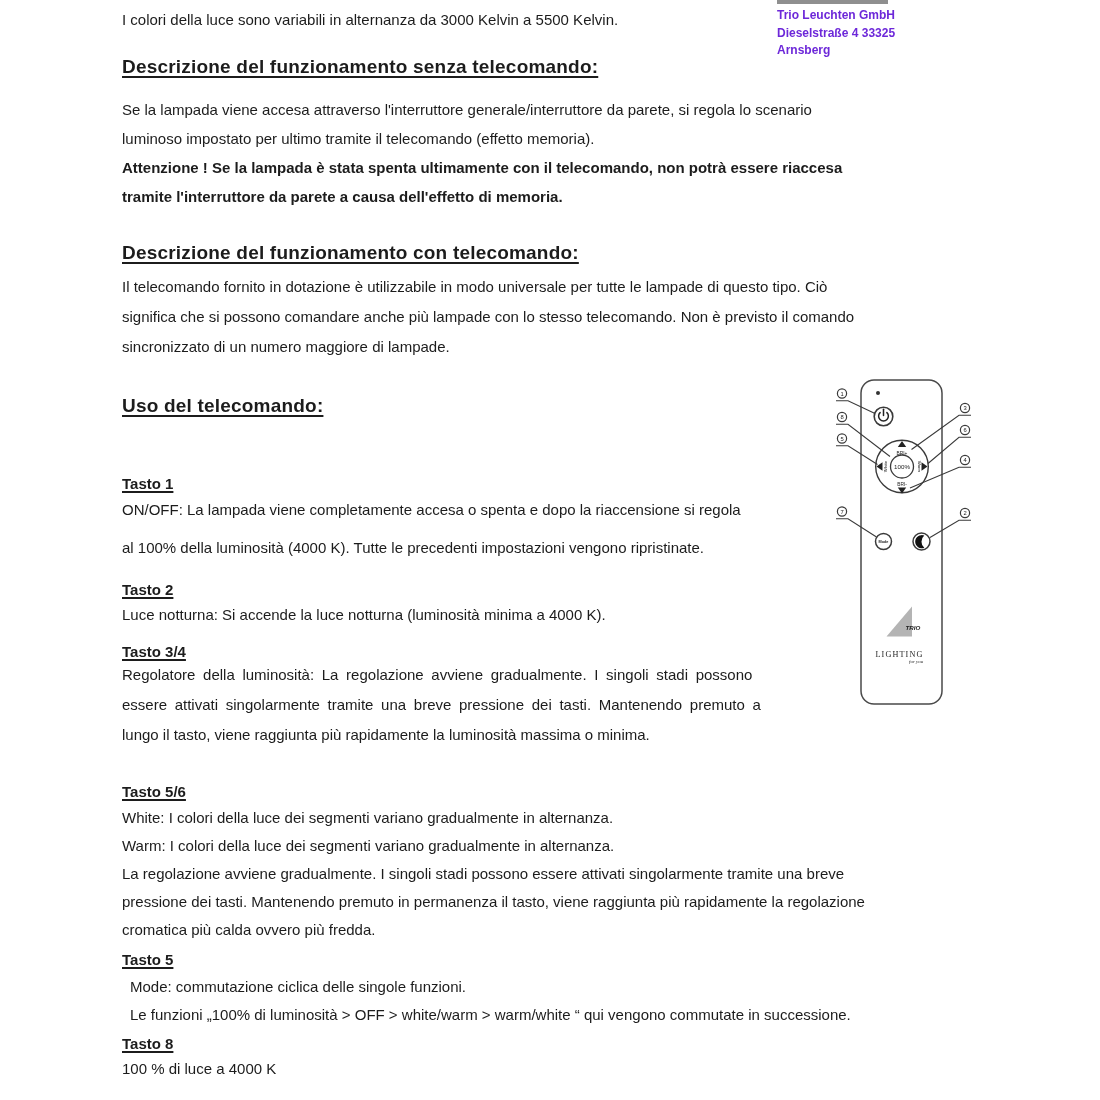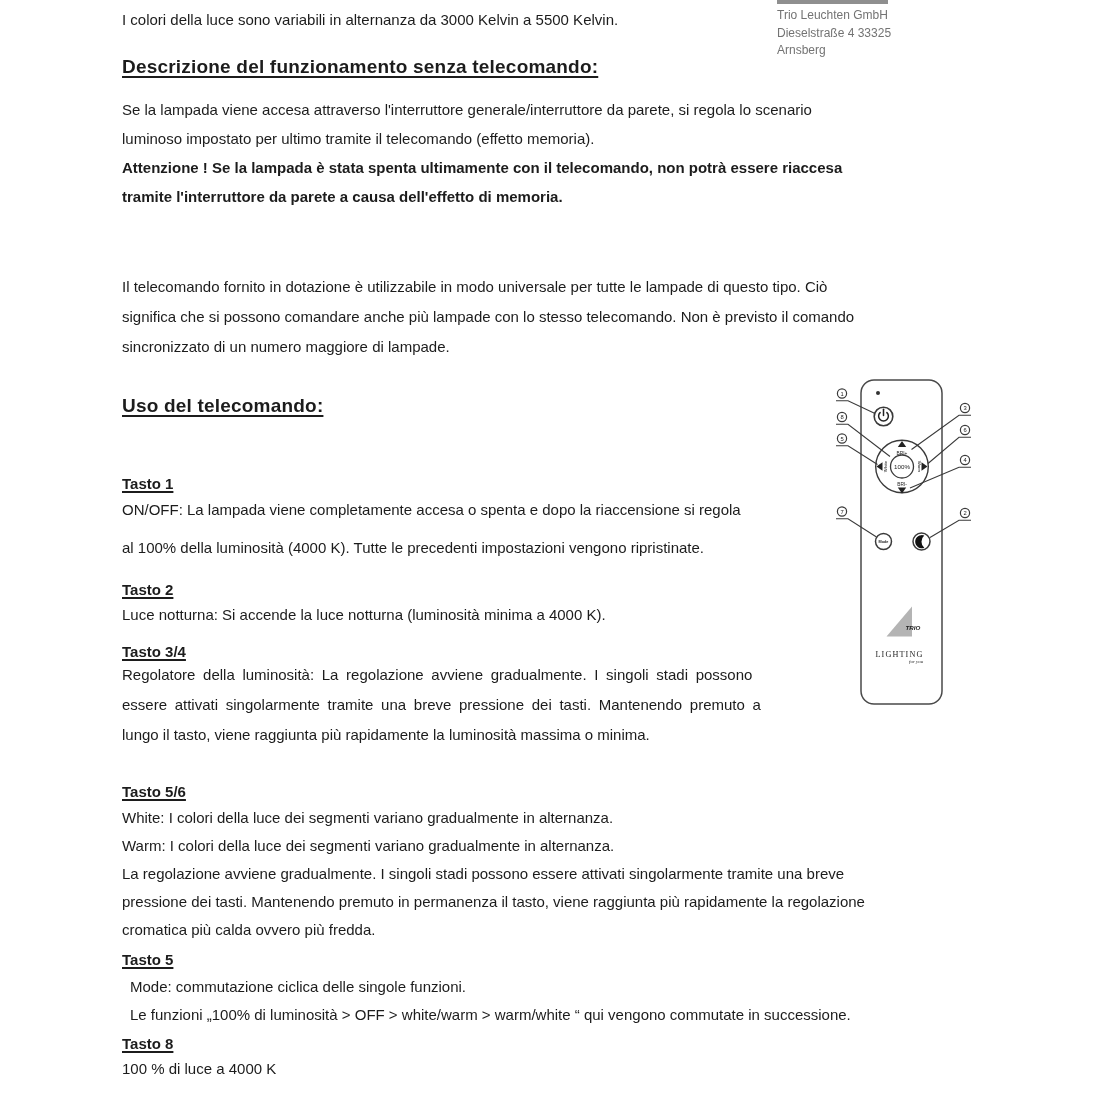--- a/index.html
+++ b/index.html
@@ -18,21 +18,21 @@
   .key {
     font-size:15px; font-weight:700;
     text-decoration:underline; text-decoration-thickness:1.5px; text-underline-offset:2px;
   }
   .bold { font-weight:700; }
   .lh28 { line-height:28px; }
   .lh29 { line-height:29px; }
   .lh30 { line-height:30px; }
   .lh38 { line-height:38px; }
   .ws .ln:nth-of-type(-n+2) { word-spacing:3.5px; }
-  .letterhead { position:absolute; left:777px; top:0; font-size:12px; color:#737373; line-height:17.5px; }
+  .letterhead { position:absolute; left:777px; top:0; font-size:12px; color:#6d28d9; line-height:17.5px;font-weight:bold; }
   .letterhead .rule { width:111px; height:4px; background:#8f8f8f; margin-bottom:3px; }
   svg text { font-family:"Liberation Sans","DejaVu Sans",sans-serif; fill:#1c1c1c; }
   svg .brand-serif { font-family:"Liberation Serif","DejaVu Serif",serif; }
 </style>
 </head>
 <body>
 
 <div class="page">
 
   <div class="t" style="left:122px; top:11px;">I colori della luce sono variabili in alternanza da 3000 Kelvin a 5500 Kelvin.</div>
@@ -41,20 +41,21 @@
     <div class="rule"></div>
     <div>Trio Leuchten GmbH</div>
     <div>Dieselstraße 4 33325</div>
     <div>Arnsberg</div>
   </div>
 
   <div class="t h" style="left:122px; top:56px;">Descrizione del funzionamento senza telecomando:</div>
   <div class="block lh29" style="left:122px; top:95px;"><span class="ln">Se la lampada viene accesa attraverso l'interruttore generale/interruttore da parete, si regola lo scenario</span><br><span class="ln">luminoso impostato per ultimo tramite il telecomando (effetto memoria).</span></div>
   <div class="block lh29 bold" style="left:122px; top:153px;"><span class="ln">Attenzione ! Se la lampada è stata spenta ultimamente con il telecomando, non potrà essere riaccesa</span><br><span class="ln">tramite l'interruttore da parete a causa dell'effetto di memoria.</span></div>
 
+  <div class="t h" style="left:122px; top:242px;">Descrizione del funzionamento con telecomando:</div>
   <div class="block lh30" style="left:122px; top:272px;"><span class="ln">Il telecomando fornito in dotazione è utilizzabile in modo universale per tutte le lampade di questo tipo. Ciò</span><br><span class="ln">significa che si possono comandare anche più lampade con lo stesso telecomando. Non è previsto il comando</span><br><span class="ln">sincronizzato di un numero maggiore di lampade.</span></div>
 
   <div class="t h" style="left:122px; top:395px;">Uso del telecomando:</div>
 
   <div class="t key" style="left:122px; top:475px;">Tasto 1</div>
   <div class="block lh38" style="left:122px; top:491px;"><span class="ln">ON/OFF: La lampada viene completamente accesa o spenta e dopo la riaccensione si regola</span><br><span class="ln">al 100% della luminosità (4000 K). Tutte le precedenti impostazioni vengono ripristinate.</span></div>
 
   <div class="t key" style="left:122px; top:581px;">Tasto 2</div>
   <div class="block lh28" style="left:122px; top:601px;"><span class="ln">Luce notturna: Si accende la luce notturna (luminosità minima a 4000 K).</span></div>
 

